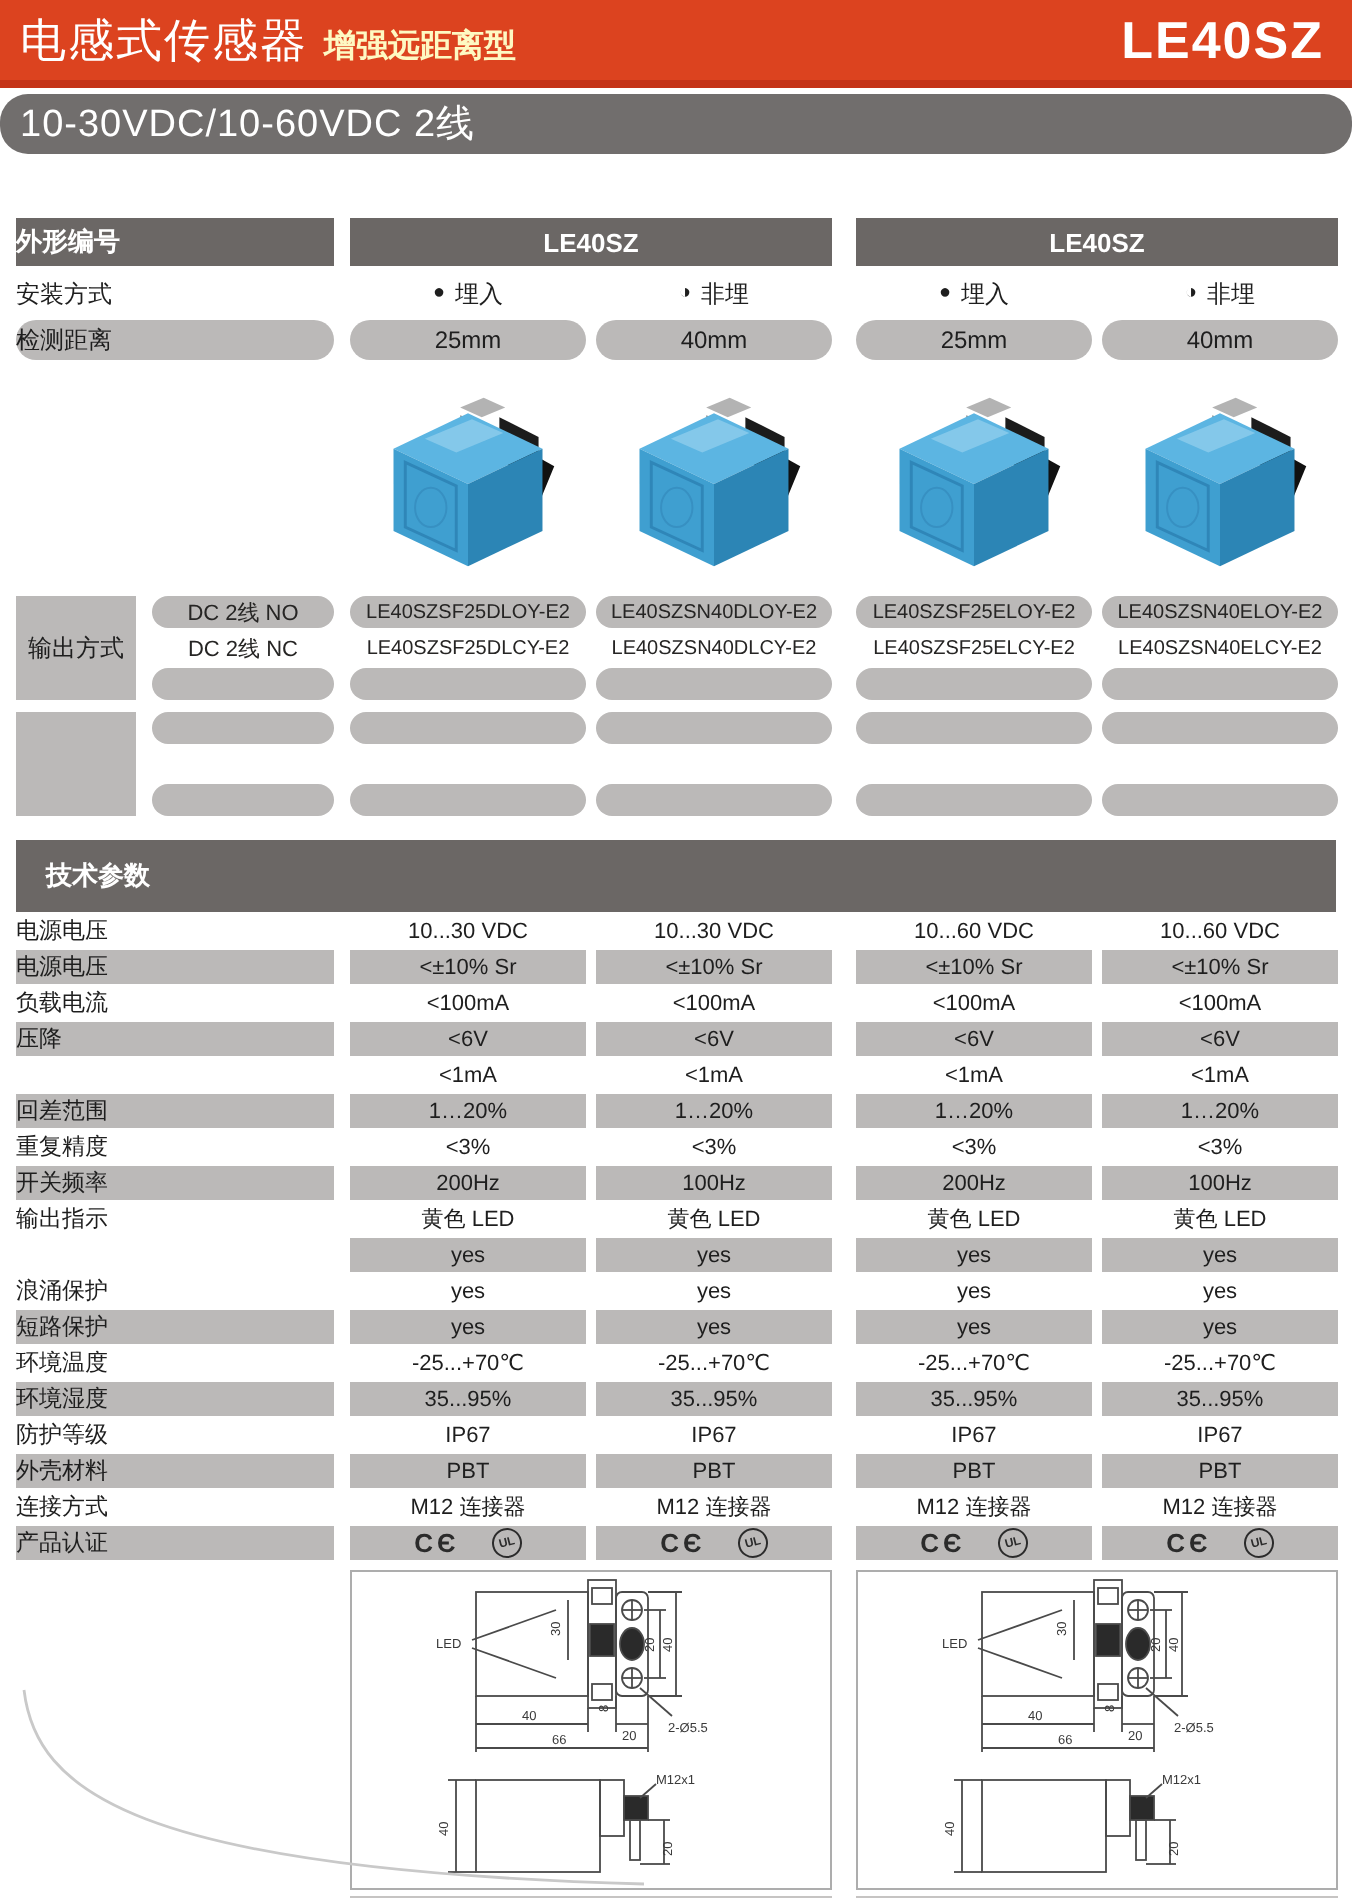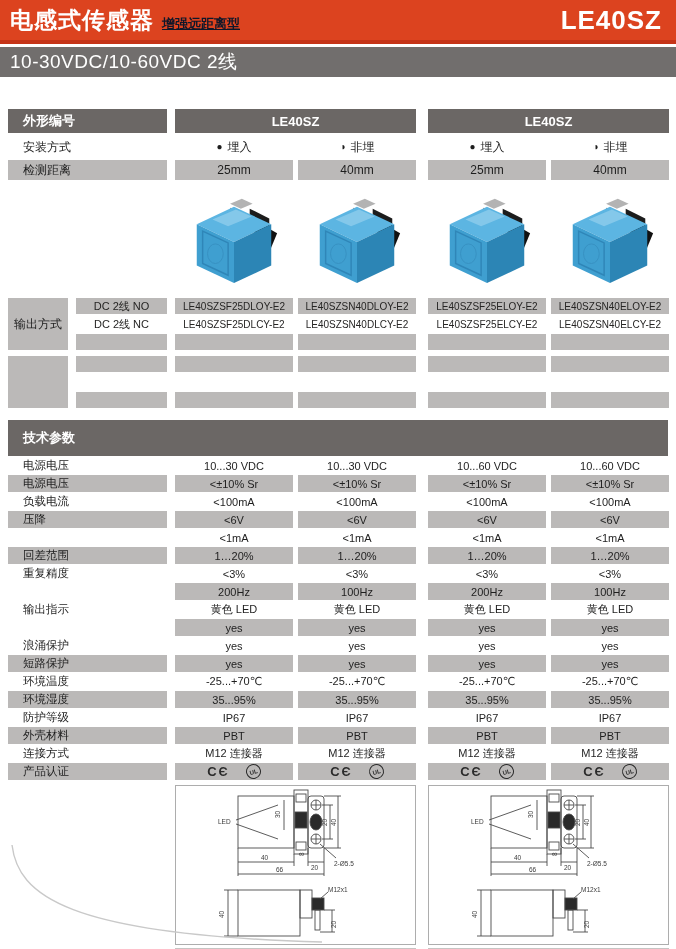--- a/index.html
+++ b/index.html
@@ -4,34 +4,34 @@
 <style>
   html,body{margin:0;padding:0;}
   body{
     width:676px;height:949px;position:relative;overflow:hidden;background:#fff;
     font-family:"Liberation Sans","DejaVu Sans",sans-serif;color:#1e1e1e;
   }
   
   .band-orange{height:40px;background:#DC431F;border-bottom:4px solid #C53418;
     display:flex;align-items:center;justify-content:space-between;padding:0 14px 0 10px;}
   .title-wrap{display:flex;align-items:baseline;gap:8px;}
-  .main-title{color:#fff;font-size:23px;font-weight:700;letter-spacing:1px;}
-  .sub-title{color:#0f172a;font-size:13px;font-weight:700;text-decoration:underline;}
+  .main-title{color:#fff;font-size:23px;font-weight:400;letter-spacing:1px;}
+  .sub-title{color:#fef9c3;font-size:16px;font-weight:700;}
   .model{color:#fff;font-size:26px;font-weight:700;letter-spacing:1px;}
   .band-gray{height:30px;background:#716E6D;margin-top:3px;color:#fff;font-size:19px;
-    display:flex;align-items:center;padding-left:10px;letter-spacing:.5px;}
+    display:flex;align-items:center;padding-left:10px;letter-spacing:.5px;border-radius:14px;}
   main{padding:0 8px;position:relative;}
   
   .grid{display:grid;grid-template-columns:159px 8px 118px 5px 118px 12px 118px 5px 118px;}
   .gclbl{grid-column:1}.gc1{grid-column:3}.gc2{grid-column:5}.gc3{grid-column:7}.gc4{grid-column:9}
   .gspan1{grid-column:3/6}.gspan2{grid-column:7/10}
   .dark{background:#6B6765;color:#fff;font-weight:700;font-size:13px;}
-  .gray{background:#BBB9B8;}
+  .gray{background:#BBB9B8;border-radius:10px;}
   .cellc{display:flex;align-items:center;justify-content:center;}
-  .celll{display:flex;align-items:center;padding-left:15px;}
+  .celll{display:flex;align-items:center;}
   
   .hdr-row{margin-top:32px;height:24px;}
   
   .mount-row{margin-top:3px;height:22px;font-size:12px;}
   .dist-row{margin-top:2px;height:20px;font-size:12px;}
   .micon{font-size:10px;margin-right:5px;position:relative;top:-1px;}
   
   .photos-row{margin-top:4px;height:112px;}
   .photo{display:flex;align-items:center;justify-content:center;}
   
@@ -247,20 +247,21 @@
         <div class="gc4 cellc tcell">1…20%</div>
       </div>
       <div class="grid trow">
         <div class="gclbl celll tlbl">重复精度</div>
         <div class="gc1 cellc tcell">&lt;3%</div>
         <div class="gc2 cellc tcell">&lt;3%</div>
         <div class="gc3 cellc tcell">&lt;3%</div>
         <div class="gc4 cellc tcell">&lt;3%</div>
       </div>
       <div class="grid trow alt">
+        <div class="gclbl celll tlbl">开关频率</div>
         <div class="gc1 cellc tcell">200Hz</div>
         <div class="gc2 cellc tcell">100Hz</div>
         <div class="gc3 cellc tcell">200Hz</div>
         <div class="gc4 cellc tcell">100Hz</div>
       </div>
       <div class="grid trow">
         <div class="gclbl celll tlbl">输出指示</div>
         <div class="gc1 cellc tcell">黄色 LED</div>
         <div class="gc2 cellc tcell">黄色 LED</div>
         <div class="gc3 cellc tcell">黄色 LED</div>

